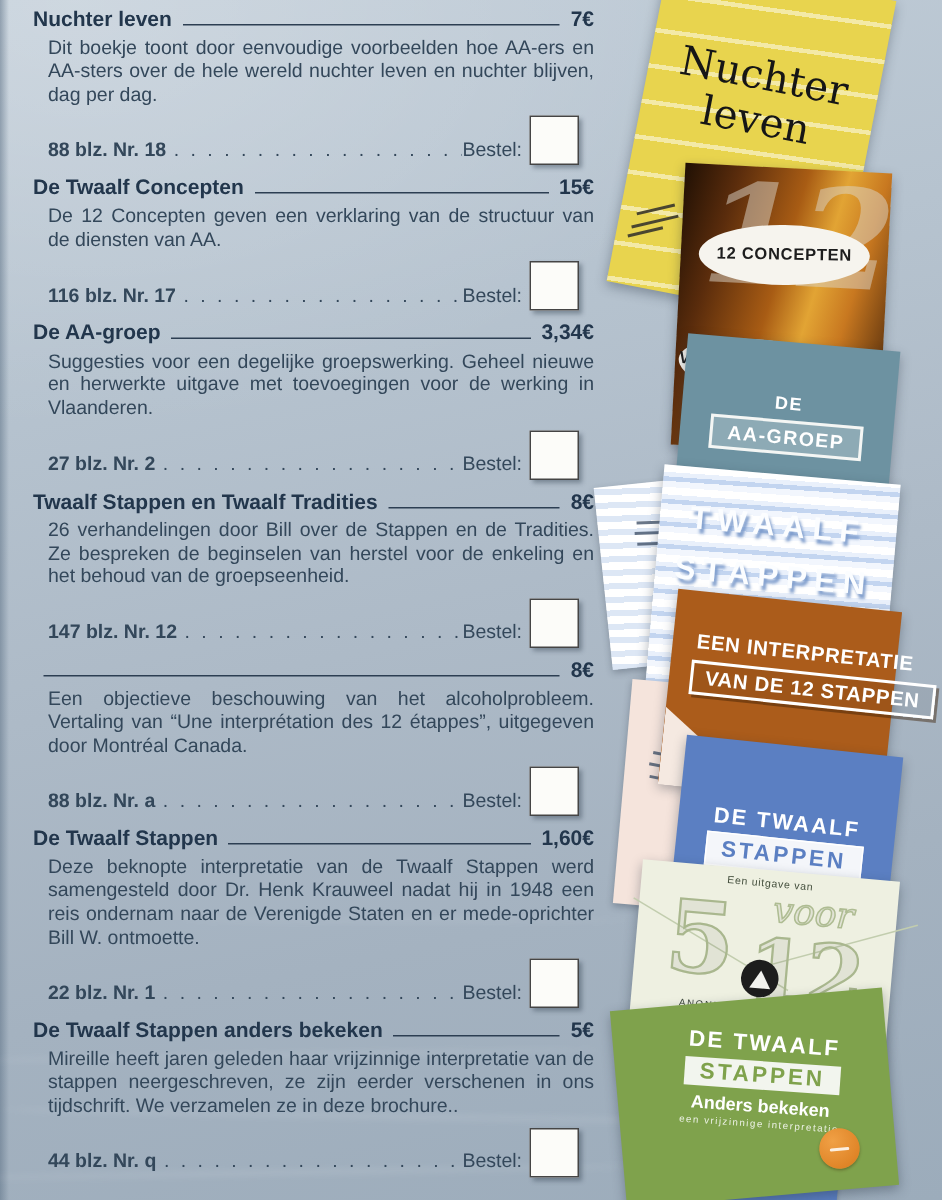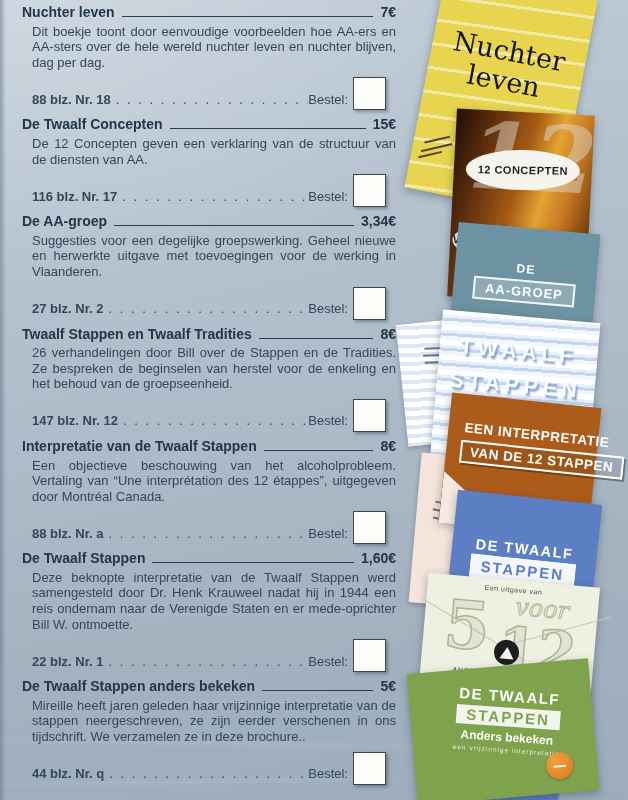--- a/index.html
+++ b/index.html
@@ -173,40 +173,39 @@
     <div class="meta">
         <span class="pages">147 blz. Nr. 12</span>
         <span class="dots">. . . . . . . . . . . . . . . . . . . . . . . . . . . . . . . . . . . . . . . . . . . . . . . . . . . . . . . . . . . .</span>
         <span class="bestel">Bestel:</span>
         <span class="checkbox"></span>
       </div>
   </div>
 
   <div class="item">
     <div class="titlerow">
-        <span>Interpretatie van de Twaalf Stappen</span>
         <span class="fill"></span>
         <span class="price">8€</span>
       </div>
     <div class="desc">Een objectieve beschouwing van het alcoholprobleem. Vertaling van “Une interprétation des 12 étappes”, uitgegeven door Montréal Canada.</div>
     <div class="meta">
         <span class="pages">88 blz. Nr. a</span>
         <span class="dots">. . . . . . . . . . . . . . . . . . . . . . . . . . . . . . . . . . . . . . . . . . . . . . . . . . . . . . . . . . . .</span>
         <span class="bestel">Bestel:</span>
         <span class="checkbox"></span>
       </div>
   </div>
 
   <div class="item">
     <div class="titlerow">
         <span>De Twaalf Stappen</span>
         <span class="fill"></span>
         <span class="price">1,60€</span>
       </div>
-    <div class="desc">Deze beknopte interpretatie van de Twaalf Stappen werd samengesteld door Dr. Henk Krauweel nadat hij in 1944 een reis ondernam naar de Verenigde Staten en er mede-oprichter Bill W. ontmoette.</div>
+    <div class="desc">Deze beknopte interpretatie van de Twaalf Stappen werd samengesteld door Dr. Henk Krauweel nadat hij in 1948 een reis ondernam naar de Verenigde Staten en er mede-oprichter Bill W. ontmoette.</div>
     <div class="meta">
         <span class="pages">22 blz. Nr. 1</span>
         <span class="dots">. . . . . . . . . . . . . . . . . . . . . . . . . . . . . . . . . . . . . . . . . . . . . . . . . . . . . . . . . . . .</span>
         <span class="bestel">Bestel:</span>
         <span class="checkbox"></span>
       </div>
   </div>
 
   <div class="item">
     <div class="titlerow">

